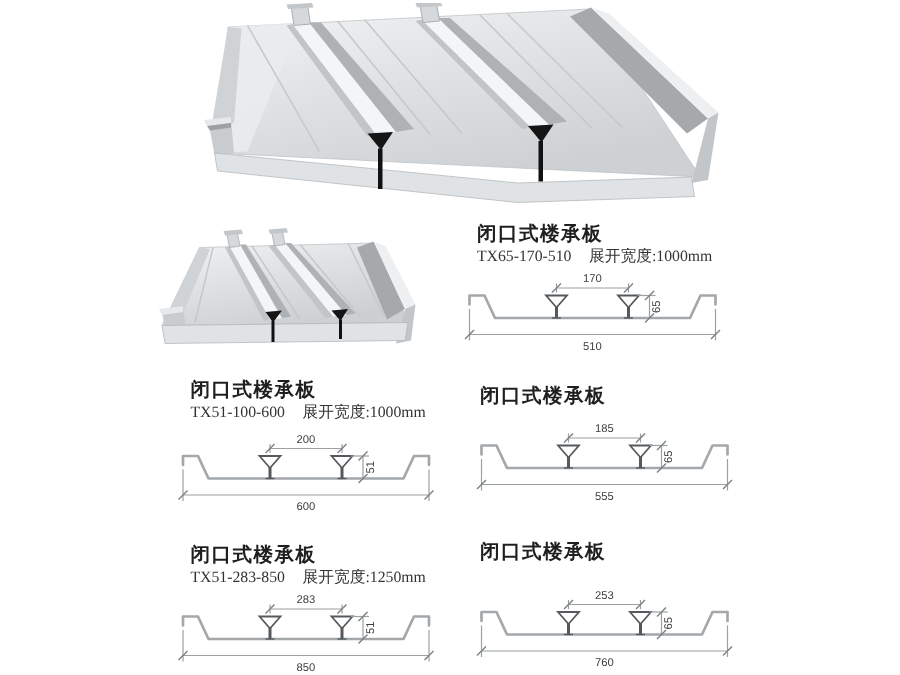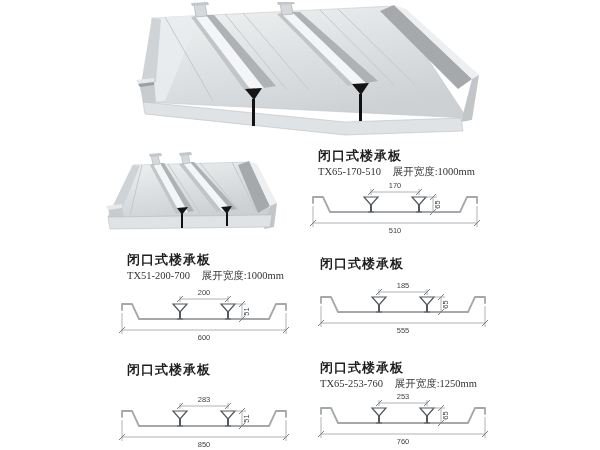--- a/index.html
+++ b/index.html
@@ -165,21 +165,21 @@
       <line x1="10" y1="43" x2="174" y2="43"></line>
       <line class="tick" x1="7" y1="46" x2="13" y2="40"></line>
         <line class="tick" x1="171" y1="46" x2="177" y2="40"></line>
       <text x="92" y="53" text-anchor="middle">510</text>
     </g>
   </svg>
 
   <div class="spec" style="left:127px;top:252px">
     <h3>闭口式楼承板</h3>
     <div class="model-line">
-      <span>TX51-200-700</span>
+      <span>TX51-100-600</span>
       <span class="spread">展开宽度:1000mm</span>
     </div>
   </div>
   <svg class="diagram" style="left:112px;top:287px" width="184" height="56" viewBox="0 0 184 56">
     <path class="profile" d="M10 23 V17 H20 L27 32 H157 L164 17 H174 V23"></path>
     <g>
       <line class="stem" x1="68" y1="24" x2="68" y2="32"></line>
         <path class="feet" d="M65 32 H71"></path>
       <polygon class="funnel" points="61,17 75,17 68,25"></polygon>
       <line class="stem" x1="116" y1="24" x2="116" y2="32"></line>
@@ -244,63 +244,63 @@
         <line x1="174" y1="26" x2="174" y2="47"></line>
       <line x1="10" y1="43" x2="174" y2="43"></line>
       <line class="tick" x1="7" y1="46" x2="13" y2="40"></line>
         <line class="tick" x1="171" y1="46" x2="177" y2="40"></line>
       <text x="92" y="53" text-anchor="middle">555</text>
     </g>
   </svg>
 
   <div class="spec" style="left:127px;top:362px">
     <h3>闭口式楼承板</h3>
-  </div>
-  <svg class="diagram" style="left:112px;top:394px" width="184" height="56" viewBox="0 0 184 56">
-    <path class="profile" d="M10 23 V17 H20 L27 32 H157 L164 17 H174 V23"></path>
-    <g>
-      <line class="stem" x1="68" y1="24" x2="68" y2="32"></line>
-        <path class="feet" d="M65 32 H71"></path>
-      <polygon class="funnel" points="61,17 75,17 68,25"></polygon>
-      <line class="stem" x1="116" y1="24" x2="116" y2="32"></line>
-        <path class="feet" d="M113 32 H119"></path>
-      <polygon class="funnel" points="109,17 123,17 116,25"></polygon>
-    </g>
-    <g class="dim">
-      <line x1="68" y1="15" x2="68" y2="9"></line>
-        <line x1="116" y1="15" x2="116" y2="9"></line>
-      <line x1="68" y1="12" x2="116" y2="12"></line>
-      <line class="tick" x1="65" y1="15" x2="71" y2="9"></line>
-        <line class="tick" x1="113" y1="15" x2="119" y2="9"></line>
-      <text x="92" y="8" text-anchor="middle">283</text>
-    </g>
-    <g class="dim">
-      <line x1="122" y1="17" x2="134" y2="17"></line>
-        <line x1="130" y1="17" x2="130" y2="32"></line>
-      <line class="tick" x1="127" y1="20" x2="133" y2="14"></line>
-        <line class="tick" x1="127" y1="35" x2="133" y2="29"></line>
-      <text x="137" y="24.5" text-anchor="middle" transform="rotate(-90 137 24.5)">51</text>
-    </g>
-    <g class="dim">
-      <line x1="10" y1="26" x2="10" y2="47"></line>
-        <line x1="174" y1="26" x2="174" y2="47"></line>
-      <line x1="10" y1="43" x2="174" y2="43"></line>
-      <line class="tick" x1="7" y1="46" x2="13" y2="40"></line>
-        <line class="tick" x1="171" y1="46" x2="177" y2="40"></line>
-      <text x="92" y="53" text-anchor="middle">850</text>
-    </g>
-  </svg>
-
-  <div class="spec" style="left:320px;top:360px">
-    <h3>闭口式楼承板</h3>
     <div class="model-line">
-      <span>TX65-253-760</span>
+      <span>TX51-283-850</span>
       <span class="spread">展开宽度:1250mm</span>
     </div>
   </div>
+  <svg class="diagram" style="left:112px;top:394px" width="184" height="56" viewBox="0 0 184 56">
+    <path class="profile" d="M10 23 V17 H20 L27 32 H157 L164 17 H174 V23"></path>
+    <g>
+      <line class="stem" x1="68" y1="24" x2="68" y2="32"></line>
+        <path class="feet" d="M65 32 H71"></path>
+      <polygon class="funnel" points="61,17 75,17 68,25"></polygon>
+      <line class="stem" x1="116" y1="24" x2="116" y2="32"></line>
+        <path class="feet" d="M113 32 H119"></path>
+      <polygon class="funnel" points="109,17 123,17 116,25"></polygon>
+    </g>
+    <g class="dim">
+      <line x1="68" y1="15" x2="68" y2="9"></line>
+        <line x1="116" y1="15" x2="116" y2="9"></line>
+      <line x1="68" y1="12" x2="116" y2="12"></line>
+      <line class="tick" x1="65" y1="15" x2="71" y2="9"></line>
+        <line class="tick" x1="113" y1="15" x2="119" y2="9"></line>
+      <text x="92" y="8" text-anchor="middle">283</text>
+    </g>
+    <g class="dim">
+      <line x1="122" y1="17" x2="134" y2="17"></line>
+        <line x1="130" y1="17" x2="130" y2="32"></line>
+      <line class="tick" x1="127" y1="20" x2="133" y2="14"></line>
+        <line class="tick" x1="127" y1="35" x2="133" y2="29"></line>
+      <text x="137" y="24.5" text-anchor="middle" transform="rotate(-90 137 24.5)">51</text>
+    </g>
+    <g class="dim">
+      <line x1="10" y1="26" x2="10" y2="47"></line>
+        <line x1="174" y1="26" x2="174" y2="47"></line>
+      <line x1="10" y1="43" x2="174" y2="43"></line>
+      <line class="tick" x1="7" y1="46" x2="13" y2="40"></line>
+        <line class="tick" x1="171" y1="46" x2="177" y2="40"></line>
+      <text x="92" y="53" text-anchor="middle">850</text>
+    </g>
+  </svg>
+
+  <div class="spec" style="left:320px;top:360px">
+    <h3>闭口式楼承板</h3>
+  </div>
   <svg class="diagram" style="left:311px;top:391px" width="184" height="56" viewBox="0 0 184 56">
     <path class="profile" d="M10 23 V17 H20 L27 32 H157 L164 17 H174 V23"></path>
     <g>
       <line class="stem" x1="68" y1="24" x2="68" y2="32"></line>
         <path class="feet" d="M65 32 H71"></path>
       <polygon class="funnel" points="61,17 75,17 68,25"></polygon>
       <line class="stem" x1="116" y1="24" x2="116" y2="32"></line>
         <path class="feet" d="M113 32 H119"></path>
       <polygon class="funnel" points="109,17 123,17 116,25"></polygon>
     </g>

